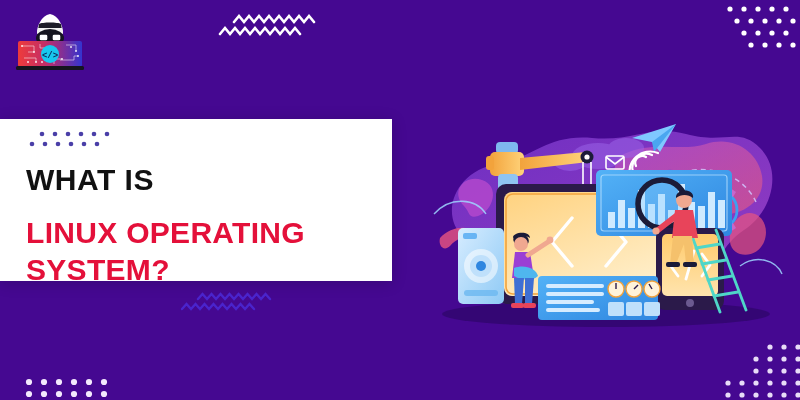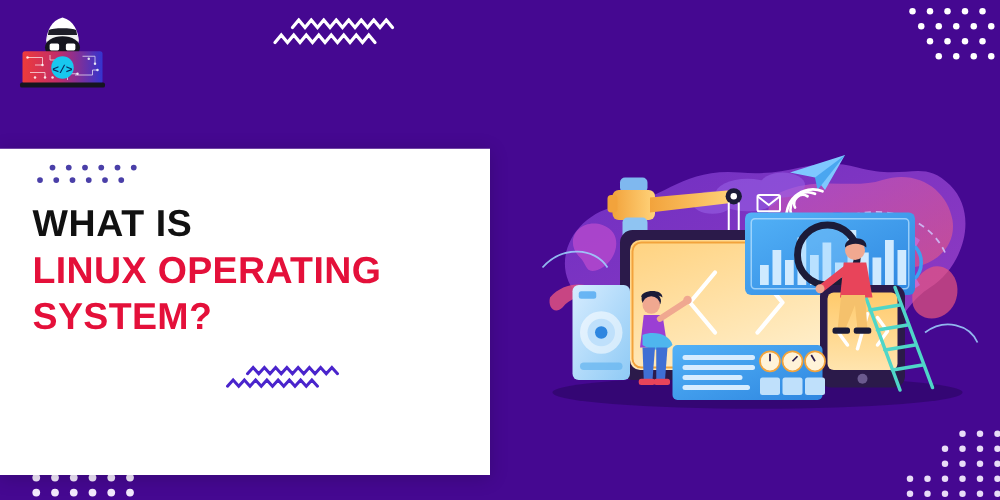--- a/index.html
+++ b/index.html
@@ -19,33 +19,33 @@
   #logo { position:absolute; left:14px; top:12px; width:72px; height:62px; }
 
   
   .zig { position:absolute; }
 
   
   .dotgrid { position:absolute; }
 
   
   #card {
-    position:absolute; left:0; top:119px; width:392px; height:261px;
+    position:absolute; left:0; top:119px; width:392px; height:162px;
     background:#ffffff;
     box-shadow:0 2px 14px rgba(0,0,0,.18);
   }
   #card-dots { position:absolute; left:28px; top:10px; width:90px; height:22px; }
   #headline { position:absolute; left:26px; top:44px; width:360px; }
   #headline .l1 {
     display:block; color:#111111; font-weight:bold; font-size:30px;
     letter-spacing:.5px; line-height:34px;
   }
   #headline .l2 {
     display:block; color:#e4103a; font-weight:bold; font-size:30px;
-    letter-spacing:.3px; line-height:37px; margin-top:1px;
+    letter-spacing:.3px; line-height:37px; margin-top:17px;
   }
   #card-zig { position:absolute; left:180px; top:172px; }
 
   
   #illus { position:absolute; left:420px; top:118px; width:372px; height:220px; }
 </style>
 </head>
 <body>
 
 <div id="banner">

